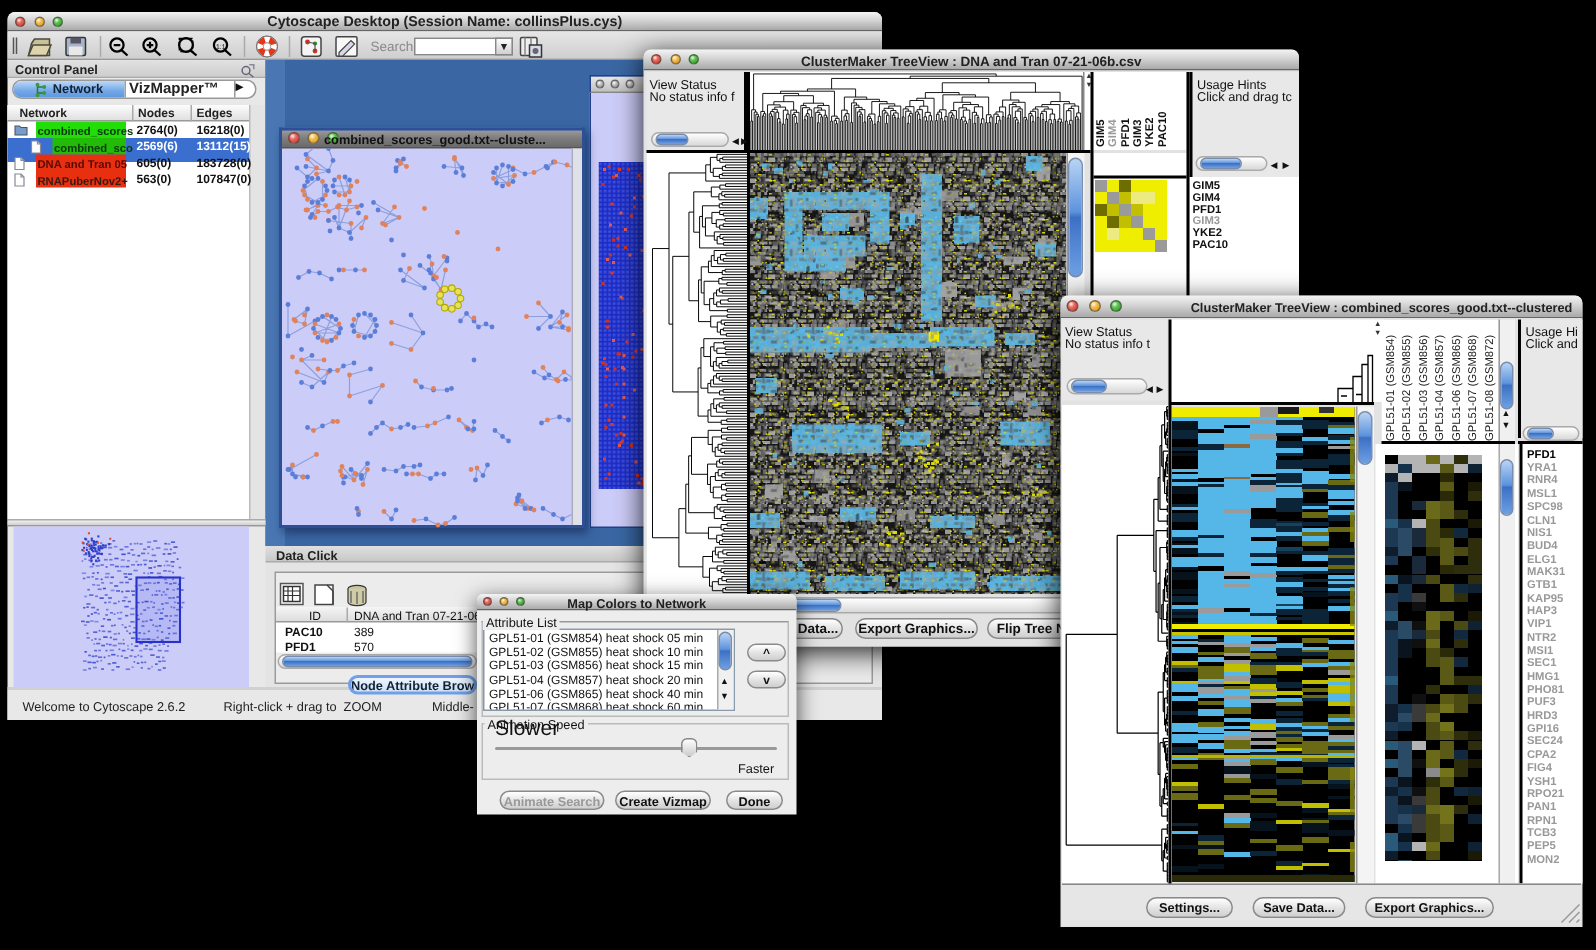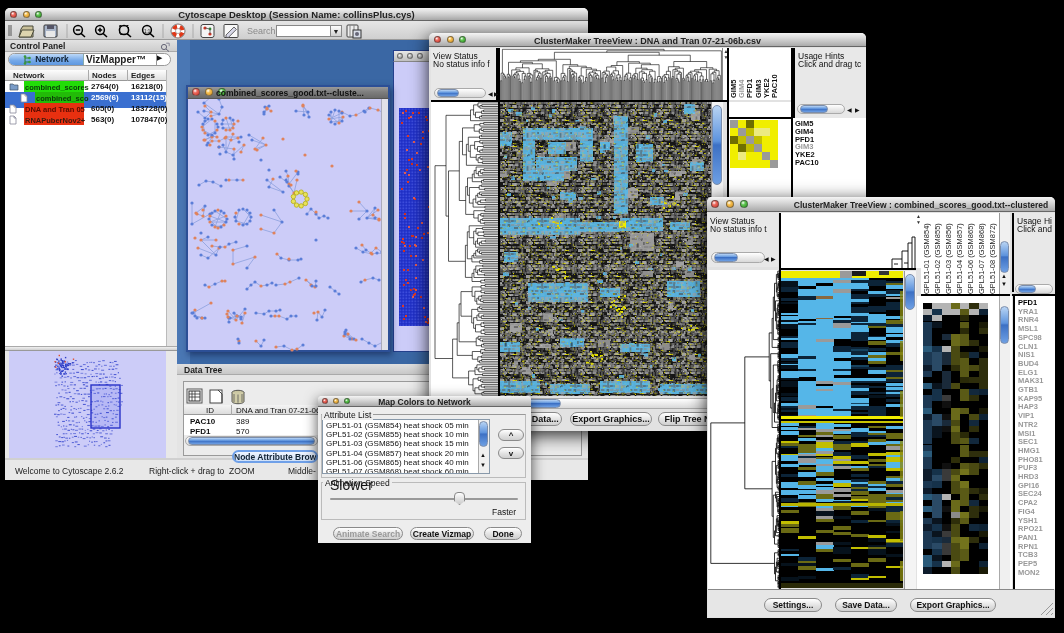--- a/index.html
+++ b/index.html
@@ -552,21 +552,21 @@
     </svg></div>
 <div class="abs" style="left:5px;top:458px;width:583px;height:2px;background:#d0d0d0;z-index:2"></div>
 <div class="abs" style="left:5px;top:460px;width:583px;height:20px;background:#e8e8e8;z-index:1;font-size:8.5px;color:#222">
     <span style="position:absolute;left:10px;top:6px">Welcome to Cytoscape 2.6.2</span>
     <span style="position:absolute;left:144px;top:6px">Right-click + drag to&nbsp; ZOOM</span>
     <span style="position:absolute;left:283px;top:6px">Middle-</span>
   </div>
 <div class="abs" style="left:177px;top:40px;width:411px;height:324px;background:#3a67a4;z-index:1"></div>
 <div class="abs" style="left:177px;top:40px;width:13px;height:324px;background:#4a77b4;z-index:1"></div>
 <div class="abs" style="left:177px;top:364px;width:411px;height:96px;background:#e4e4e4;z-index:1">
-    <div style="position:absolute;left:0;top:0;width:411px;height:11px;background:linear-gradient(#e0e0e0,#c8c8c8);border-bottom:1px solid #aaa;font-size:8.5px;font-weight:bold;color:#222;padding:1px 0 0 7px">Data Tree</div>
+    <div style="position:absolute;left:0;top:0;width:411px;height:11px;background:linear-gradient(#e0e0e0,#c8c8c8);border-bottom:1px solid #aaa;font-size:8.5px;font-weight:bold;color:#222;padding:1px 0 0 7px">Data Click</div>
   </div>
 <div class="abs" style="left:183px;top:381px;width:399px;height:75px;background:#ececec;border:1px solid #9a9a9a;z-index:1"></div>
 <svg class="abs" style="left:186px;top:388px;z-index:2" width="70" height="17">
 <rect x="1" y="1" width="15" height="14" fill="#f8f8f8" stroke="#555"></rect>
 <rect x="3" y="3" width="11" height="10" fill="#fff" stroke="#333"></rect>
     <path d="M3 6h11M3 9h11M6 3v10M9 3v10" stroke="#333" stroke-width="0.8"></path>
 <rect x="24" y="2" width="12" height="13" fill="#fff" stroke="#444"></rect>
     <path d="M32 2l4 4v9" fill="none" stroke="#444"></path>
 <ellipse cx="52" cy="4.5" rx="6" ry="2.2" fill="#c8c4a0" stroke="#333" stroke-width="0.8"></ellipse>
 <path d="M46 4.5v9c0 1.2 2.7 2.2 6 2.2s6-1 6-2.2v-9" fill="#d0cca8" stroke="#333" stroke-width="0.8"></path>

